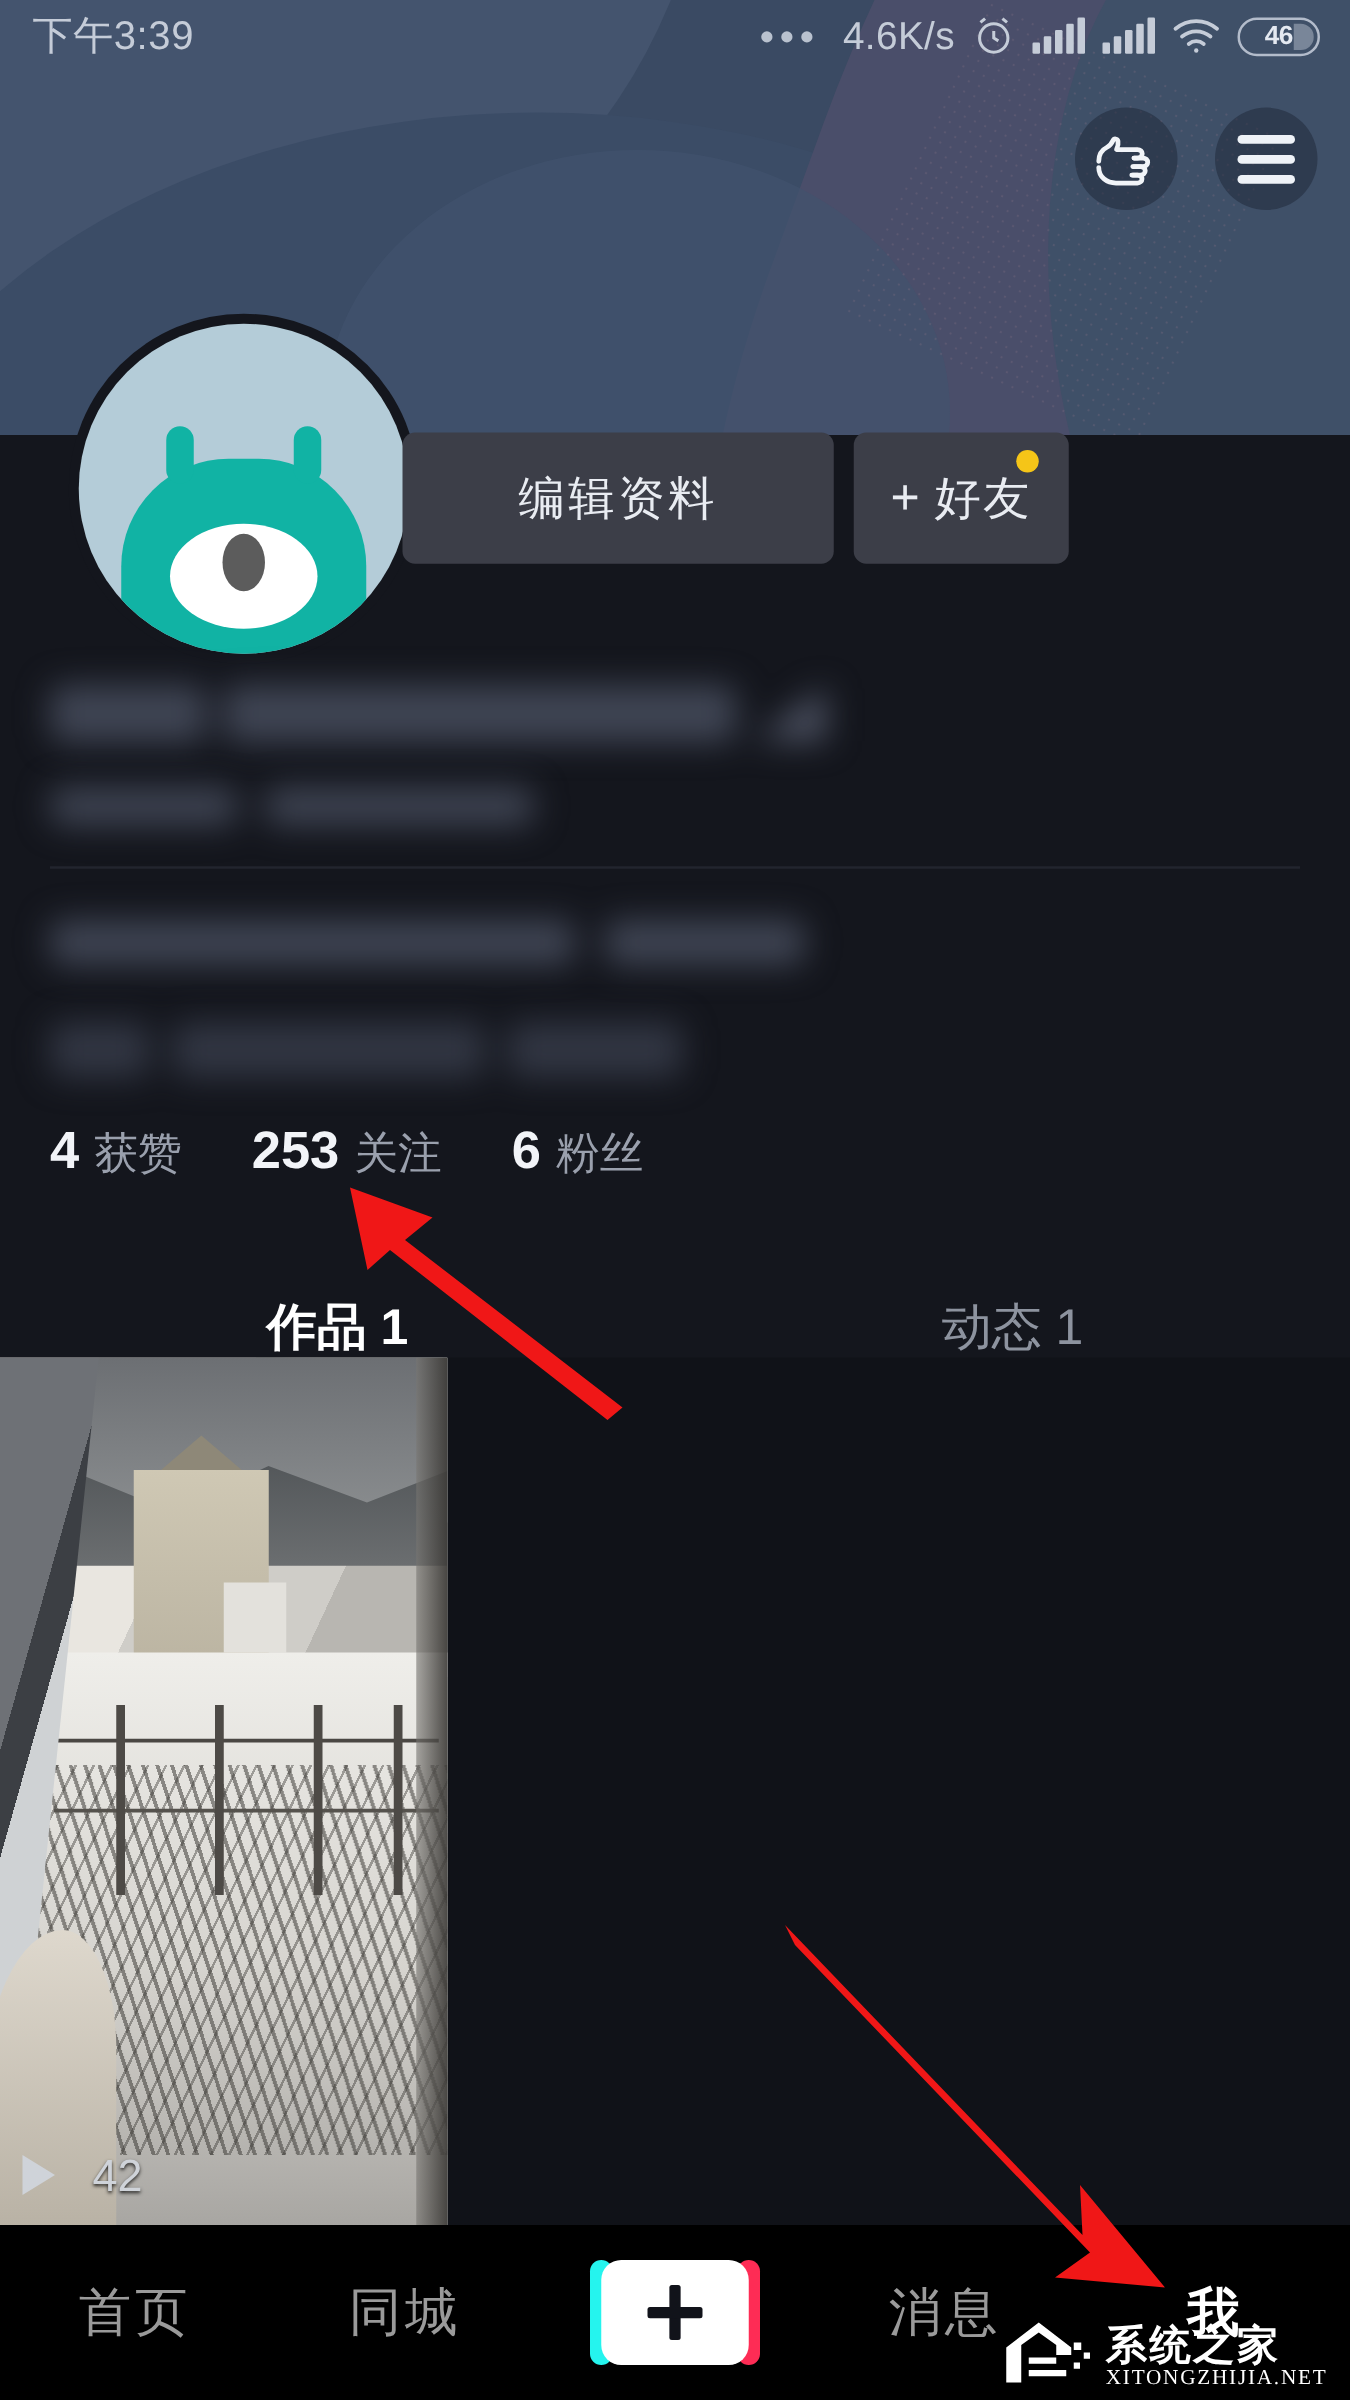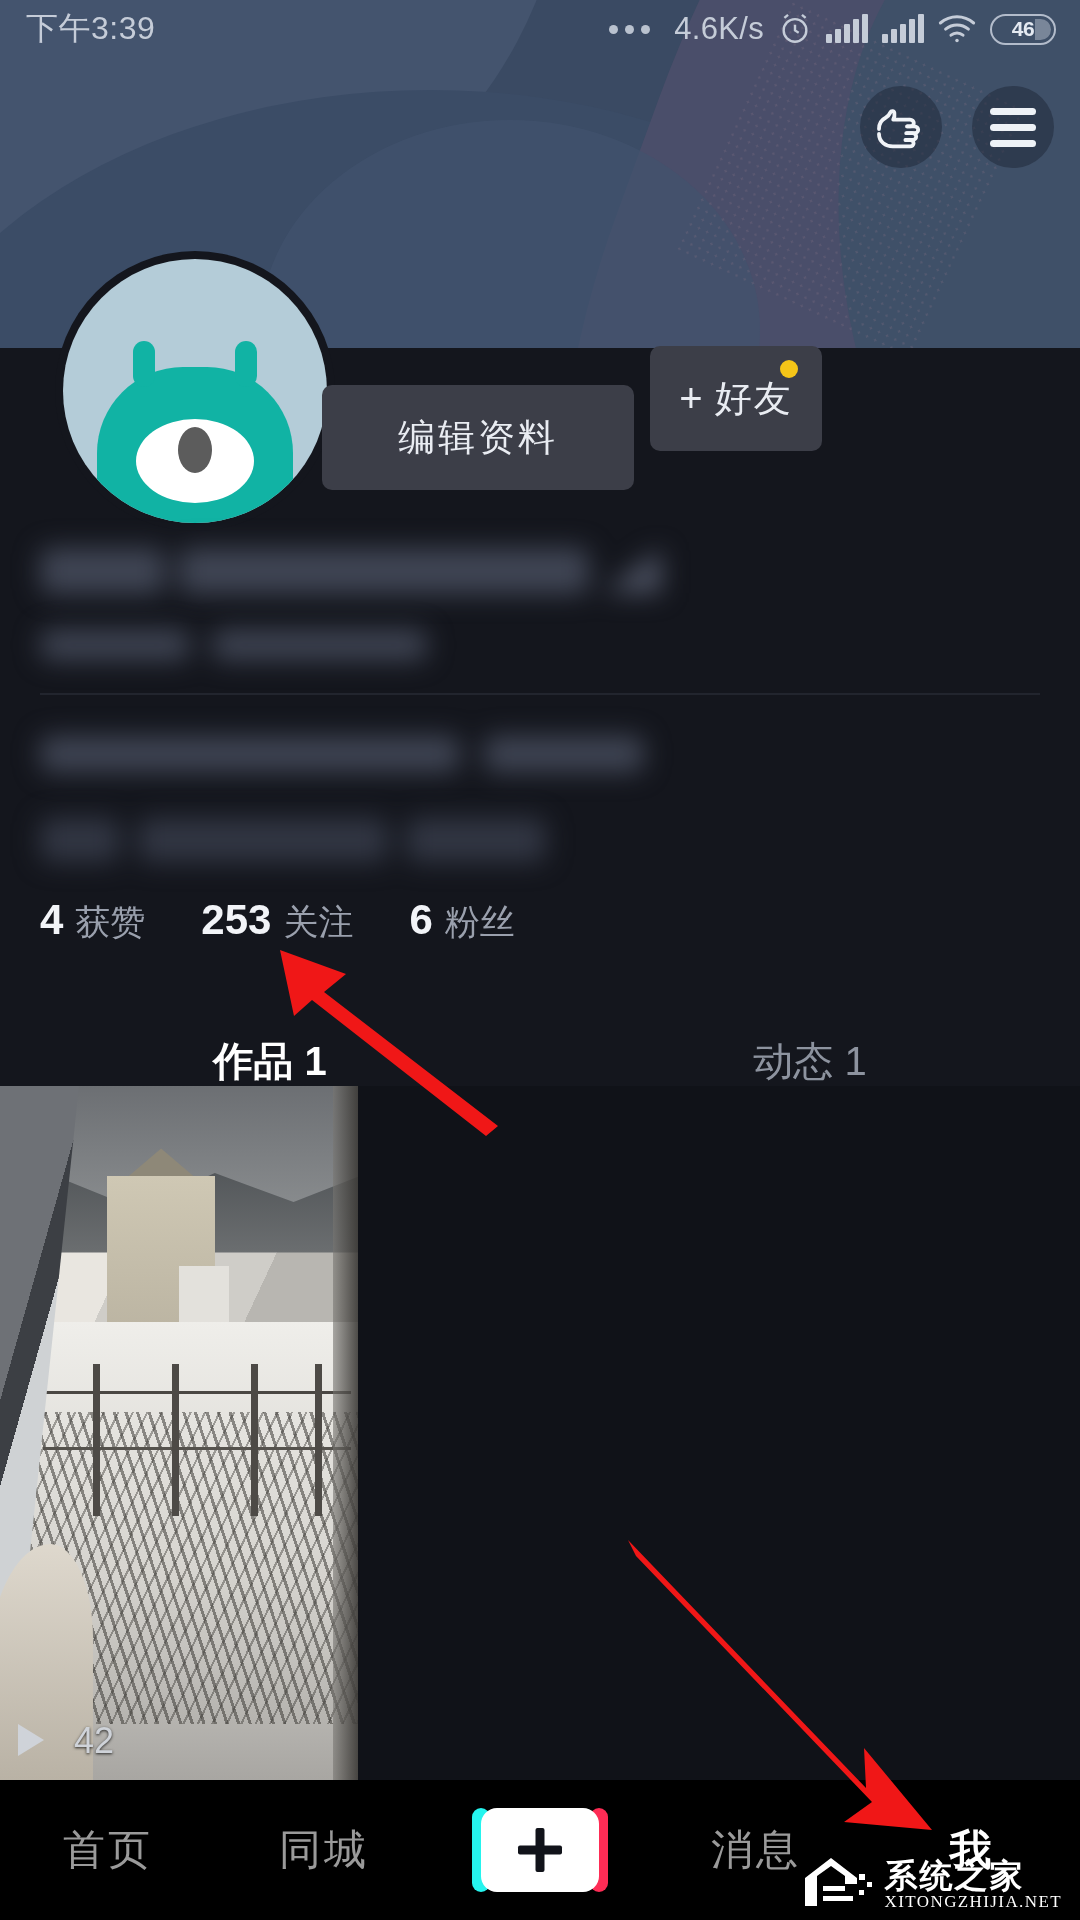--- a/index.html
+++ b/index.html
@@ -109,21 +109,21 @@
     position:absolute;left:50%;top:8px;transform:translateX(-50%);
     width:34px;height:46px;border-radius:50%;background:#5c5c5c;
   }
 
   .act-btns{ position:absolute; left:322px; top:-2px; display:flex; gap:16px; }
   .btn{
     background:#3c3e48; border-radius:10px;
     display:flex;align-items:center;justify-content:center;
     color:#e9ecf2; position:relative;
   }
-  .btn-edit{ width:312px;height:105px; font-size:37px; letter-spacing:3px;margin-top:39px;}
+  .btn-edit{ width:345px;height:105px; font-size:37px; letter-spacing:3px;}
   .btn-friend{ width:172px;height:105px; font-size:37px; letter-spacing:2px;}
   .btn-friend .plus{ font-size:40px; margin-right:10px; font-weight:300;}
   .dot-badge{
     position:absolute; right:24px; top:14px;
     width:18px;height:18px;border-radius:50%;background:#f5c518;
   }
 
   
   .blurbox{ position:absolute; left:40px; filter:blur(13px); }
   .bl-line{ background:#51586a; border-radius:10px; opacity:.72;}

